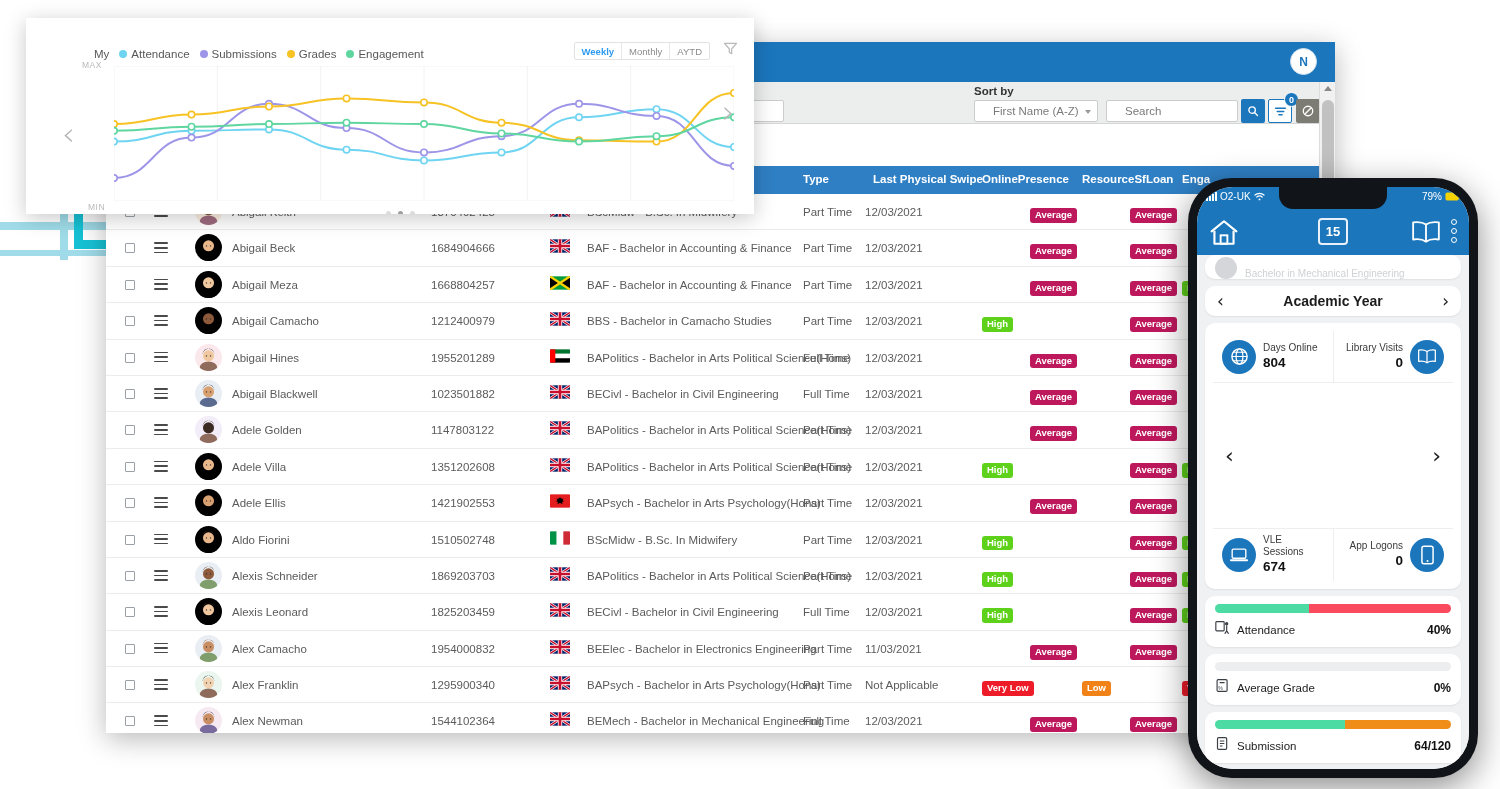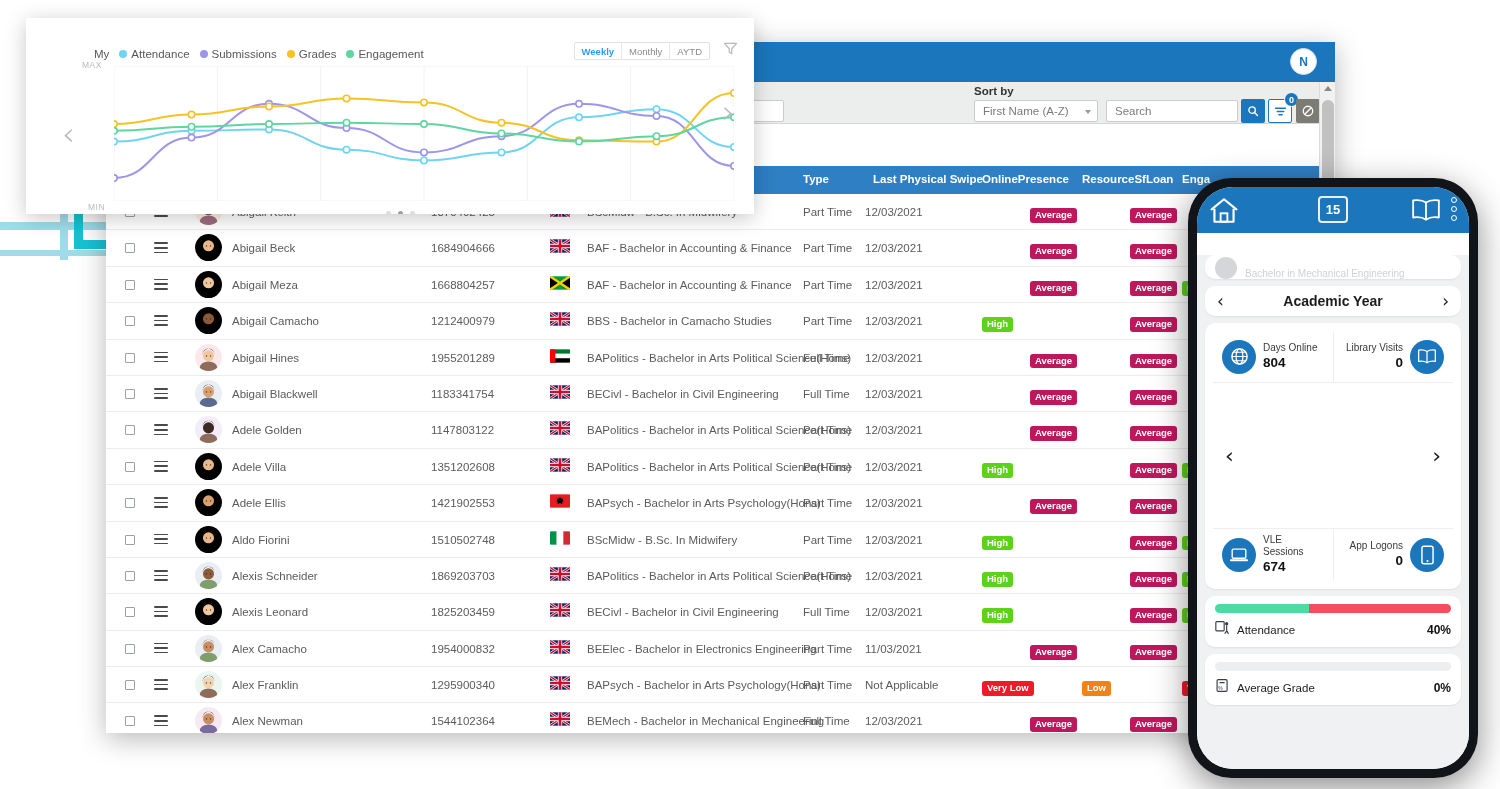--- a/index.html
+++ b/index.html
@@ -35,21 +35,21 @@
   }
   #toolbar {
     height: 42px; background: #eceded;
     border-bottom: 1px solid #d4d6d7;
     position: relative;
   }
   .tb-field {
     position: absolute; height: 22px; background: #fff;
     border: 1px solid #cccccc; border-radius: 2px;
     font-size: 11.5px; color: #7b7b7b;
-    display: flex; align-items: center; padding: 0 8px;
+    display: flex; align-items: center; padding: 0 18px;
   }
   #sortby-label {
     position: absolute; left: 868px; top: 3px;
     font-size: 11.5px; color: #333; font-weight: 600;
   }
   #sort-select { left: 868px; top: 18px; width: 124px; }
   #sort-caret { position:absolute; right:6px; top:9px; width:0;height:0;
      border-left:3px solid transparent;border-right:3px solid transparent;border-top:4px solid #999; }
   #search-input { left: 1000px; top: 18px; width: 132px; }
   #left-field { left: 560px; top: 18px; width: 118px; }
@@ -452,21 +452,21 @@
           </span>
           <span class="av"><svg class="face" viewBox="0 0 40 40">
               <rect width="40" height="40" fill="#e9eef4"></rect>
               <ellipse cx="20" cy="35" rx="13" ry="9" fill="#5b6b8f"></ellipse>
               <circle cx="20" cy="17.5" r="8.2" fill="#d9a071"></circle>
               <path d="M11.5 15.5a8.5 8.5 0 0117 0c0-6-3.5-8.5-8.5-8.5s-8.5 2.5-8.5 8.5z" fill="#3b2a22"></path>
               <circle cx="17" cy="17.6" r="1" fill="#3a2d26"></circle>
               <circle cx="23" cy="17.6" r="1" fill="#3a2d26"></circle>
             </svg></span>
           <span class="nm">Abigail Blackwell</span>
-          <span class="id">1183341754</span>
+          <span class="id">1023501882</span>
           <span class="fl"><svg viewBox="0 0 60 40" width="20" height="14">
               <rect width="60" height="40" fill="#012169"></rect>
               <path d="M0,0 60,40M60,0 0,40" stroke="#fff" stroke-width="8"></path>
               <path d="M0,0 60,40M60,0 0,40" stroke="#C8102E" stroke-width="4"></path>
               <path d="M30,0v40M0,20h60" stroke="#fff" stroke-width="13"></path>
               <path d="M30,0v40M0,20h60" stroke="#C8102E" stroke-width="8"></path>
             </svg></span>
           <span class="cs">BECivl - Bachelor in Civil Engineering</span>
           <span class="tp">Full Time</span>
           <span class="sw">12/03/2021</span>
@@ -826,20 +826,44 @@
         <i class="on"></i>
         <i class=""></i>
       </div>
     <div class="chev" id="chev-l">‹</div>
   </div>
   <div class="chev" id="chev-r" style="position:absolute; left:722px; top:96px;">›</div>
 
   <div id="phone">
     <div id="screen">
 
+      <div id="statusbar">
+        <div id="sb-left">
+          <svg width="11" height="9" viewBox="0 0 11 9">
+            <rect x="0" y="6" width="2" height="3" fill="#fff"></rect>
+              <rect x="3" y="4" width="2" height="5" fill="#fff"></rect>
+            <rect x="6" y="2" width="2" height="7" fill="#fff"></rect>
+              <rect x="9" y="0" width="2" height="9" fill="#fff"></rect>
+          </svg>
+          <span>O2-UK</span>
+          <svg width="11" height="9" viewBox="0 0 12 10">
+            <path d="M1 3.4a7.6 7.6 0 0110 0" fill="none" stroke="#fff" stroke-width="1.3" stroke-linecap="round"></path>
+            <path d="M3 5.6a4.6 4.6 0 016 0" fill="none" stroke="#fff" stroke-width="1.3" stroke-linecap="round"></path>
+            <circle cx="6" cy="8.2" r="1.1" fill="#fff"></circle>
+          </svg>
+        </div>
+        <div id="notch"></div>
+        <div id="sb-right">
+          <span>79%</span>
+          <svg width="16" height="9" viewBox="0 0 18 10">
+            <rect x="0.5" y="0.5" width="15" height="9" rx="2" fill="#f5d200"></rect>
+            <rect x="16.4" y="3" width="1.4" height="4" rx="0.7" fill="#f5d200"></rect>
+          </svg>
+        </div>
+      </div>
 
       <div id="app-header">
         <svg width="30" height="27" viewBox="0 0 26 24">
           <path d="M2 11L13 2l11 9" fill="none" stroke="#fff" stroke-width="1.9" stroke-linejoin="round" stroke-linecap="round"></path>
           <path d="M4.5 10.5V22h17V10.5" fill="none" stroke="#fff" stroke-width="1.9" stroke-linejoin="round"></path>
           <rect x="10" y="14.5" width="6" height="7.5" fill="none" stroke="#fff" stroke-width="1.7"></rect>
         </svg>
         <div id="cal-badge">15</div>
         <div style="margin-left:auto; display:flex; align-items:center; gap:10px;">
           <svg width="30" height="24" viewBox="0 0 28 22">
@@ -953,17 +977,33 @@
               <div class="bar-row">
                 <span><svg width="15" height="15" viewBox="0 0 18 18">
                     <rect x="2.5" y="2" width="12" height="14" rx="1.4" fill="none" stroke="#3a3f46" stroke-width="1.4"></rect>
                     <line x1="5.5" y1="5.5" x2="11.5" y2="5.5" stroke="#3a3f46" stroke-width="1.3"></line>
                     <text x="4" y="14" font-size="6" fill="#3a3f46" font-family="Liberation Sans">%</text>
                   </svg></span>
                 <span class="blb">Average Grade</span>
                 <span class="bvl">0%</span>
               </div>
             </div>
+            <div class="p-card bar-card">
+              <div class="bar-track">
+                <span style="width:55%;background:#4ddba4;height:100%;display:block"></span>
+                <span style="width:45%;background:#f08c18;height:100%;display:block"></span>
+              </div>
+              <div class="bar-row">
+                <span><svg width="15" height="15" viewBox="0 0 18 18">
+                    <rect x="3" y="2" width="11" height="14" rx="1.4" fill="none" stroke="#3a3f46" stroke-width="1.4"></rect>
+                    <line x1="5.8" y1="6" x2="11.2" y2="6" stroke="#3a3f46" stroke-width="1.2"></line>
+                    <line x1="5.8" y1="9" x2="11.2" y2="9" stroke="#3a3f46" stroke-width="1.2"></line>
+                    <line x1="5.8" y1="12" x2="9" y2="12" stroke="#3a3f46" stroke-width="1.2"></line>
+                  </svg></span>
+                <span class="blb">Submission</span>
+                <span class="bvl">64/120</span>
+              </div>
+            </div>
           </div>
       </div>
     </div>
   </div>
 </div>
 
 </body></html>

